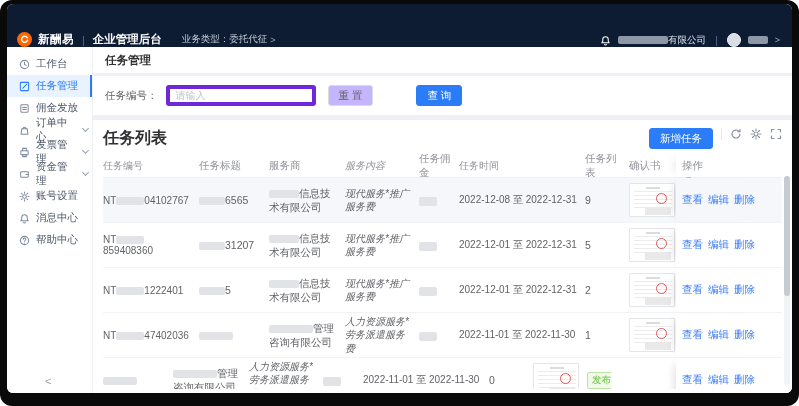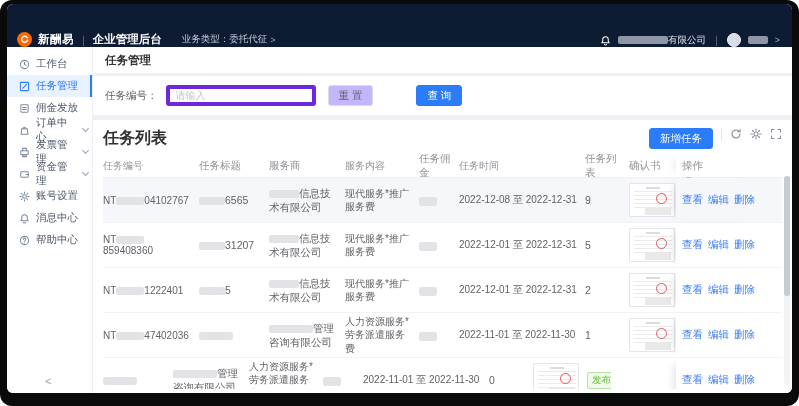--- a/index.html
+++ b/index.html
@@ -53,21 +53,21 @@
   .head-tools { margin-left:auto; display:flex; align-items:flex-start; gap:8px; }
   .tool-div { width:1px; height:12px; background:#e3e6eb; }
   .icon-btn { color:#8a919f; display:flex; cursor:pointer; background:none; border:none; padding:0; }
 
   .table { flex:1; position:relative; font-size:10.5px; color:#606266; min-height:0; overflow:hidden; }
   .tr { display:flex; position:relative; background:#fff; border-bottom:1px solid #f2f3f5; align-items:center; height:45px; }
   .tr.head { height:24px; color:#909399; border-bottom:1px solid #f0f0f0; background:#fff; }
   .tr.row-hover { background:#f5f7fa; }
   .td { padding-right:6px; overflow:hidden; }
   .c-no{width:96px; font-size:10px;} .c-title{width:70px;} .c-provider{width:76px; line-height:1.35;}
-  .c-service{width:74px; font-size:10px; line-height:1.35;} .c-fee{width:40px;}
+  .c-service{width:74px; font-size:10px; line-height:1.35;font-style:italic;} .c-fee{width:40px;}
   .c-time{width:126px; white-space:nowrap; font-size:10px;} .c-apply{width:44px;}
   .c-cert{width:54px;} .c-status{width:24px; overflow:hidden;}
   .c-ops { position:absolute; right:22px; top:0; bottom:0; width:84px; background:inherit; display:flex; align-items:center; gap:5px; box-shadow:-8px 0 10px -7px rgba(0,0,0,.14); padding-left:6px; }
   .tr.head .c-ops { background:#fff; }
   .op-link { color:#3d7dfa; text-decoration:none; font-size:10.5px; white-space:nowrap; cursor:pointer; }
   .badge { display:inline-block; font-size:9.5px; color:#67c23a; background:#f0f9eb; border:1px solid #b9e3a1; border-radius:2px; padding:1px 4px; white-space:nowrap; }
 
   .thumb { width:46px; height:34px; background:#fff; border:1px solid #e3e5e8; border-radius:1px; position:relative; cursor:pointer;
     background-image:
       linear-gradient(#dcdcdc,#dcdcdc),

